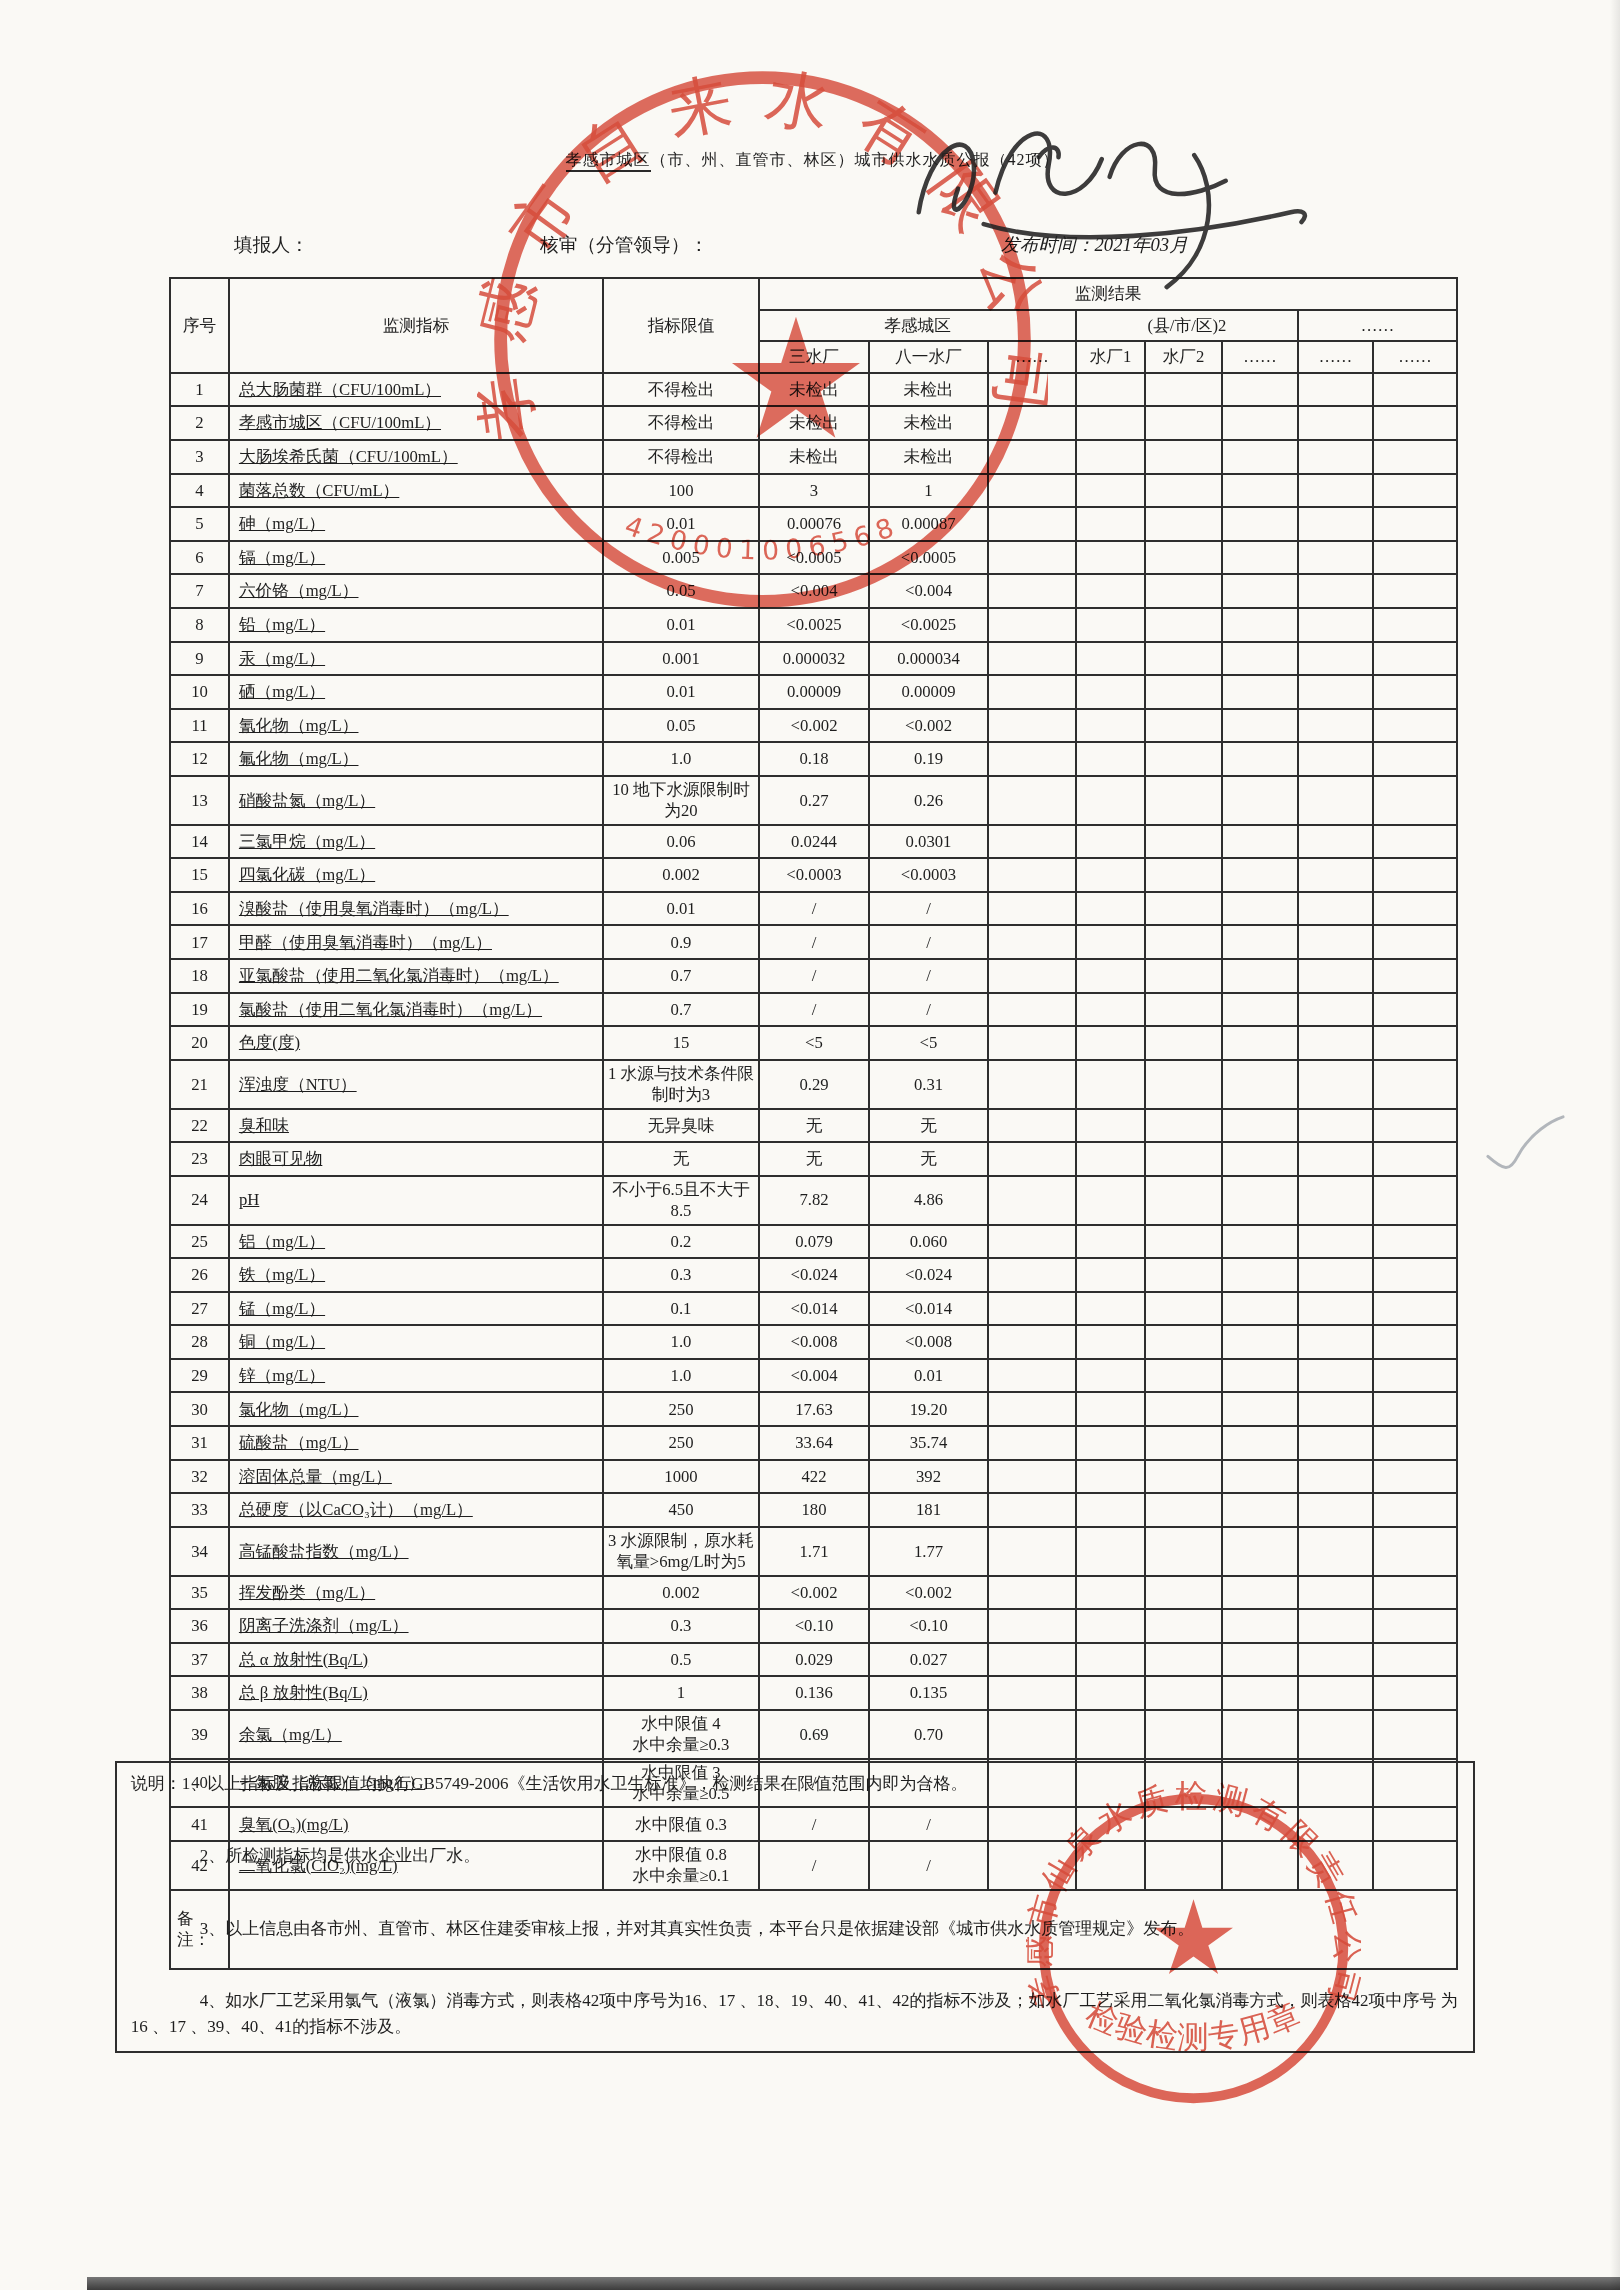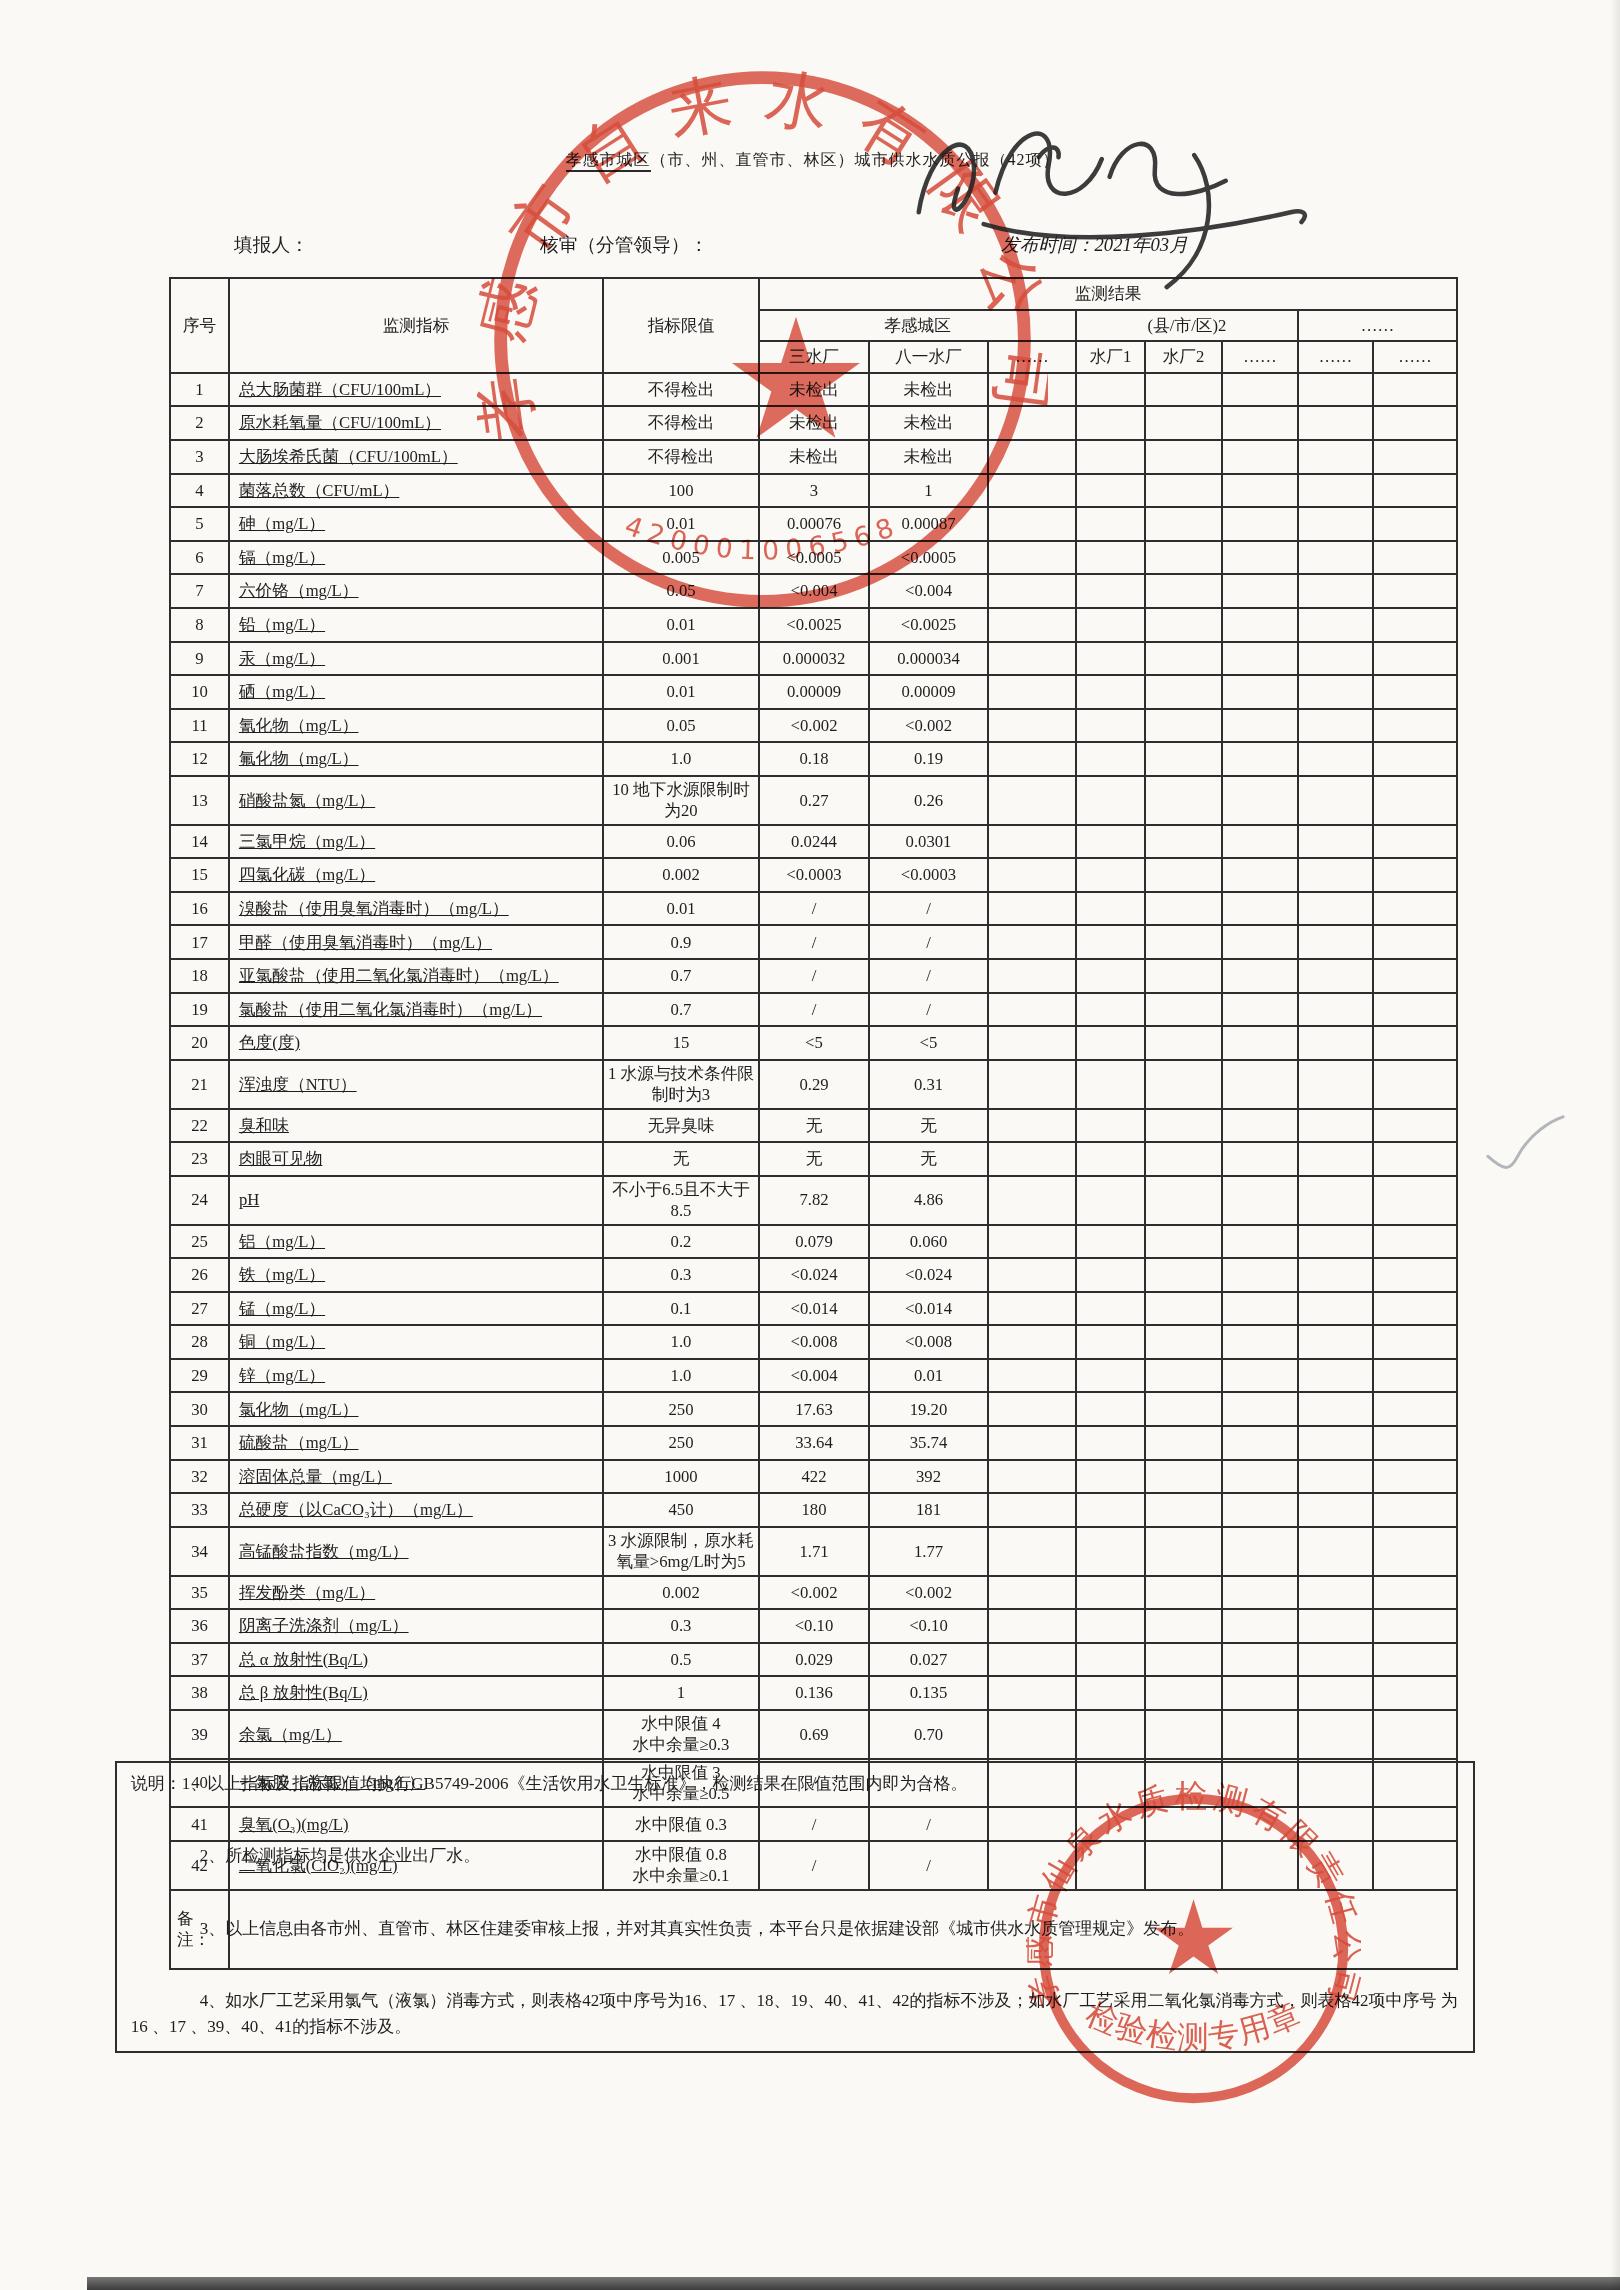--- a/index.html
+++ b/index.html
@@ -86,21 +86,21 @@
           <td>未检出</td>
           <td></td>
           <td></td>
           <td></td>
           <td></td>
           <td></td>
           <td></td>
         </tr>
         <tr>
           <td>2</td>
-          <td class="ind">原水耗氧量（CFU/100mL）</td>
+          <td class="ind">孝感市城区（CFU/100mL）</td>
           <td class="limit">不得检出</td>
           <td>未检出</td>
           <td>未检出</td>
           <td></td>
           <td></td>
           <td></td>
           <td></td>
           <td></td>
           <td></td>
         </tr>

